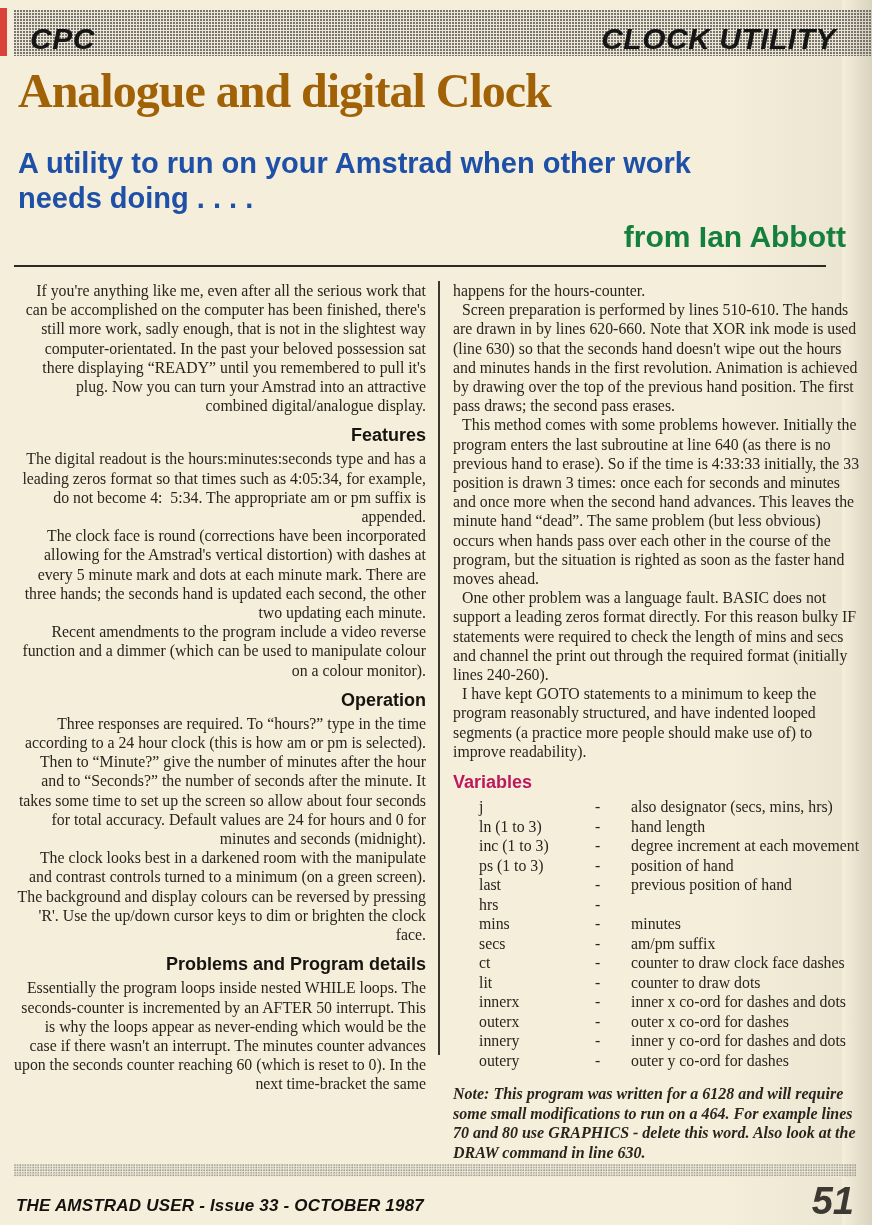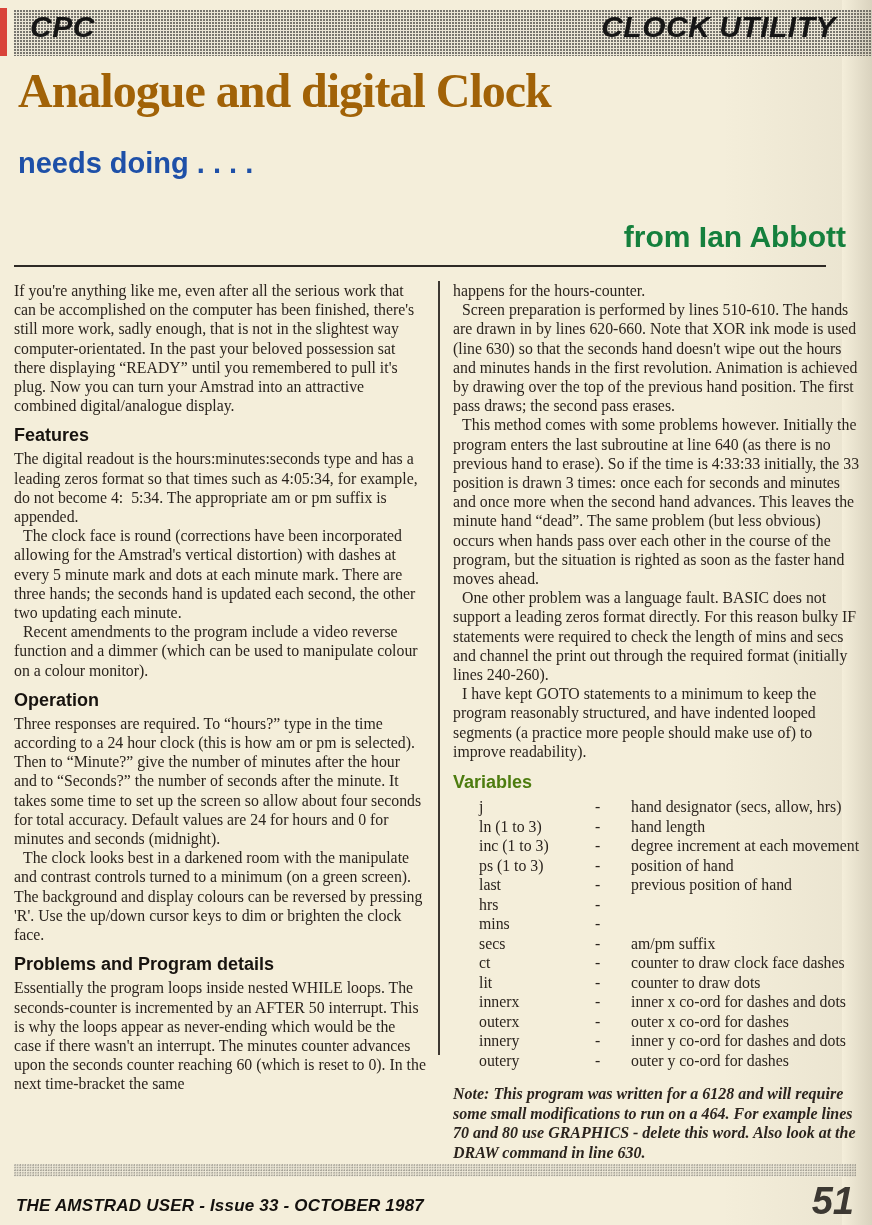--- a/index.html
+++ b/index.html
@@ -20,21 +20,21 @@
   }
   .red-strip{position:absolute;left:0;top:8px;width:7px;height:48px;background:#d94339;}
   
   .band{
     background-color:#ebe6d6;
     background-image:radial-gradient(circle at 1px 1px, rgba(25,25,25,.55) .8px, transparent 1px);
     background-size:3px 3px;
   }
   .top-band{
     position:absolute;left:14px;right:0;top:10px;height:46px;
-    display:flex;justify-content:space-between;align-items:flex-start;
+    display:flex;justify-content:space-between;align-items:flex-end;
     padding:0 36px 0 16px;box-sizing:border-box;
   }
   .band-tag{
     font-family:"Liberation Sans",sans-serif;font-style:italic;font-weight:bold;
     font-size:30px;color:#161616;letter-spacing:.5px;
   }
   .masthead-title{
     position:absolute;left:18px;top:66px;margin:0;width:830px;
     font-family:Liberation Serif, serif;font-weight:bold;
     font-size:48px;line-height:1.05;color:#a16207;letter-spacing:-1px;
@@ -52,38 +52,38 @@
   }
   .head-rule{
     position:absolute;left:14px;top:265px;width:812px;height:0;
     border:none;border-top:2px solid #2e2a25;margin:0;
   }
   .columns{
     position:absolute;left:14px;top:281px;width:846px;height:882px;
     display:flex;overflow:hidden;
   }
   .col{box-sizing:border-box;}
-  .col-left{width:412px;}
+  .col-left{width:412px;text-align:right;}
   .col-right{width:407px;margin-left:27px;}
   .col-divider{
     position:absolute;left:438px;top:281px;width:2px;height:774px;
     background:#3d3832;
   }
   .plist p{
     margin:0;font-size:15.8px;line-height:19.2px;text-indent:9px;
     color:#2b241e;
   }
   .plist p:first-child{text-indent:0;}
   .sec-h{
     font-family:"Liberation Sans",sans-serif;font-weight:bold;
     font-size:18px;line-height:22px;margin:9px 0 3px 0;color:#17130f;
   }
   .vars-h{
     font-family:"Liberation Sans",sans-serif;font-weight:bold;
-    font-size:18px;line-height:22px;margin:10px 0 4px 0;color:#4d7c0f;
+    font-size:18px;line-height:22px;margin:10px 0 4px 0;color:#be185d;
   }
   .var-row{display:flex;padding-left:26px;font-size:15.8px;line-height:19.5px;}
   .var-name{width:116px;flex:none;}
   .var-sep{width:36px;flex:none;}
   .var-desc{flex:1;}
   .note{
     margin:14px 0 0 0;font-size:16px;line-height:19.5px;
     font-style:italic;font-weight:bold;color:#2b241e;
   }
   .bottom-band{
@@ -111,20 +111,21 @@
   <div class="red-strip"></div>
 
   <header class="band top-band">
     <span class="band-tag">CPC</span>
     <span class="band-tag">CLOCK UTILITY</span>
   </header>
 
   <h1 class="masthead-title">Analogue and digital Clock</h1>
 
   <h2 class="masthead-sub">
+      <span class="sub-line">A utility to run on your Amstrad when other work</span>
       <span class="sub-line">needs doing . . . .</span>
     </h2>
 
   <div class="byline">from Ian Abbott</div>
 
   <hr class="head-rule">
 
   <main class="columns">
     <div class="col col-left">
         <div class="plist">
@@ -156,21 +157,21 @@
             <p>I have kept GOTO statements to a minimum to keep the program reasonably structured, and have indented looped segments (a practice more people should make use of) to improve readability).</p>
           </div>
         </div>
       <section>
         <h3 class="vars-h">Variables</h3>
         <div class="var-table">
 
             <div class="var-row">
               <span class="var-name">j</span>
               <span class="var-sep">-</span>
-              <span class="var-desc">hand designator (secs, allow, hrs)</span>
+              <span class="var-desc">also designator (secs, mins, hrs)</span>
             </div>
 
             <div class="var-row">
               <span class="var-name">ln (1 to 3)</span>
               <span class="var-sep">-</span>
               <span class="var-desc">hand length</span>
             </div>
 
             <div class="var-row">
               <span class="var-name">inc (1 to 3)</span>
@@ -191,20 +192,21 @@
             </div>
 
             <div class="var-row">
               <span class="var-name">hrs</span>
               <span class="var-sep">-</span>
             </div>
 
             <div class="var-row">
               <span class="var-name">mins</span>
               <span class="var-sep">-</span>
+              <span class="var-desc">minutes</span>
             </div>
 
             <div class="var-row">
               <span class="var-name">secs</span>
               <span class="var-sep">-</span>
               <span class="var-desc">am/pm suffix</span>
             </div>
 
             <div class="var-row">
               <span class="var-name">ct</span>

